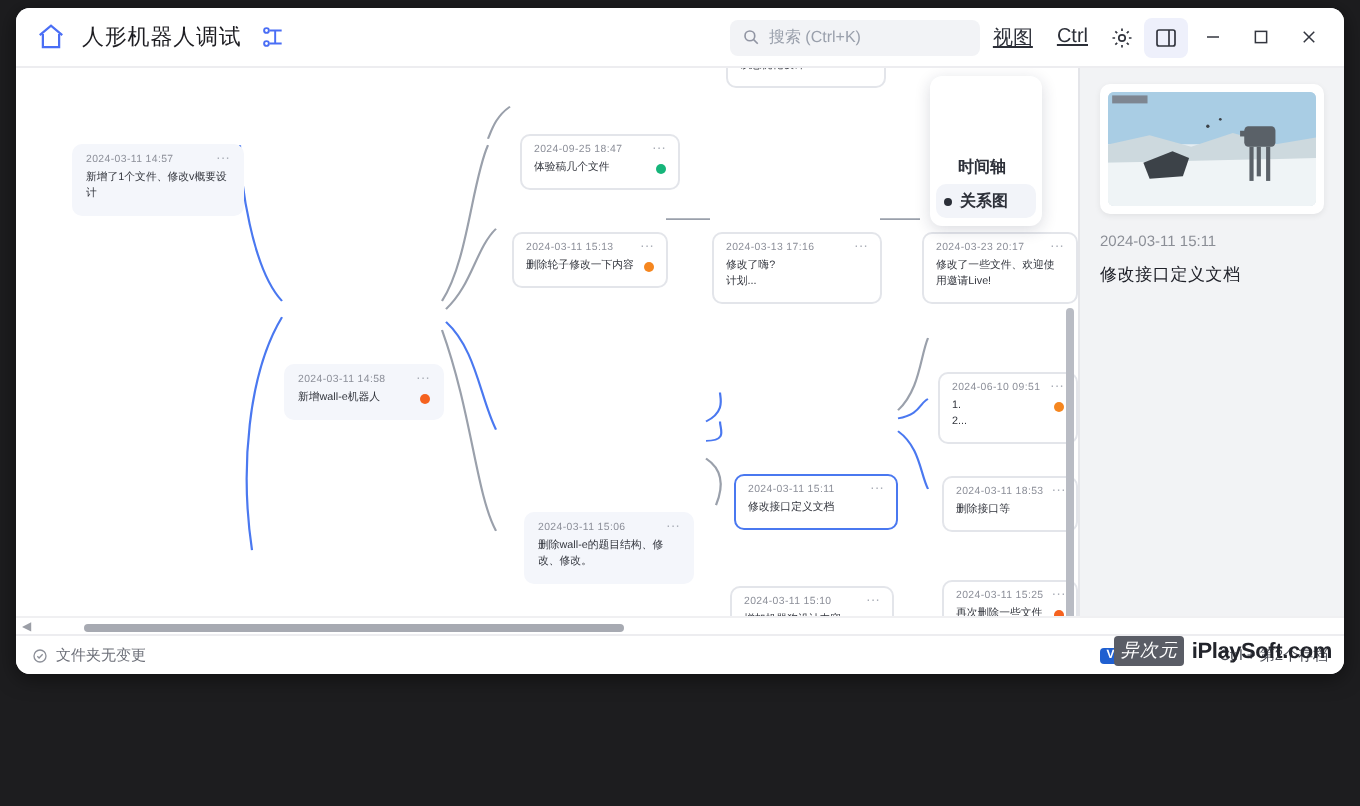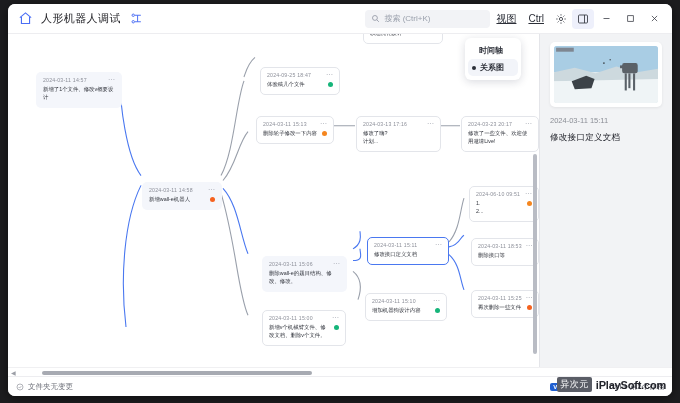--- a/index.html
+++ b/index.html
@@ -5,21 +5,21 @@
   * { box-sizing: border-box; margin: 0; padding: 0; }
   html, body {
     width: 680px; height: 403px;
     background: #1d1d1f;
     font-family: "Liberation Sans", "DejaVu Sans", sans-serif;
     overflow: hidden;
   }
   #app {
     position: absolute;
     left: 8px; top: 4px;
-    width: 664px; height: 392px;
+    width: 664px; height: 333px;
     background: #ffffff;
     border-radius: 7px;
     overflow: hidden;
     box-shadow: 0 2px 10px rgba(0,0,0,.5);
     display: flex; flex-direction: column;
   }
 
   
   .titlebar {
     height: 30px; flex: 0 0 30px;
@@ -104,21 +104,21 @@
     z-index: 20;
   }
   .viewmenu-item {
     font-size: 8px; color: #2d3039;
     padding: 3px 6px; display: flex; align-items: center; gap: 4px;
     white-space: nowrap;
   }
   .viewmenu-item .bullet { width: 4px; height: 4px; border-radius: 50%; background: transparent; flex:0 0 auto;}
   .viewmenu-item.sel { background: #f2f4f9; border-radius: 5px; margin: 0 3px; padding: 3px 4px; font-weight: bold; }
   .viewmenu-item.sel .bullet { background: #2b2f38; }
-  .viewmenu-item.plain { padding-left: 14px; font-weight: bold; }
+  .viewmenu-item.plain { padding-left: 14px; font-weight: bold; margin-top: 33px; }
 
   
   .v-scroll {
     position: absolute; right: 2px; top: 120px;
     width: 4px; height: 200px; border-radius: 2px;
     background: #b9bcc4;
   }
 
   
   .rightpanel {
@@ -169,21 +169,21 @@
   .status-right { font-size: 7.5px; color: #4a4d56; padding-left: 40px; }
 
   
   .watermark {
     position: absolute; right: 6px; bottom: 4px;
     display: flex; align-items: center; gap: 4px;
     z-index: 50;
   }
   .wm-cn {
     background: #5a5d66; color: #fff; font-size: 9px;
-    padding: 1px 3px; border-radius: 2px; letter-spacing: .5px;
+    padding: 1px 3px; border-radius: 2px; letter-spacing: .5px; font-style: italic;
   }
   .wm-en { font-size: 11px; color: #22242b; font-weight: bold; letter-spacing: -.2px; text-align: right; }
 </style>
 </head>
 <body>
 
 <div id="app">
 
   <div class="titlebar">
     <svg class="home-icon" viewBox="0 0 24 24" fill="none" stroke="currentColor" stroke-width="1.8">

